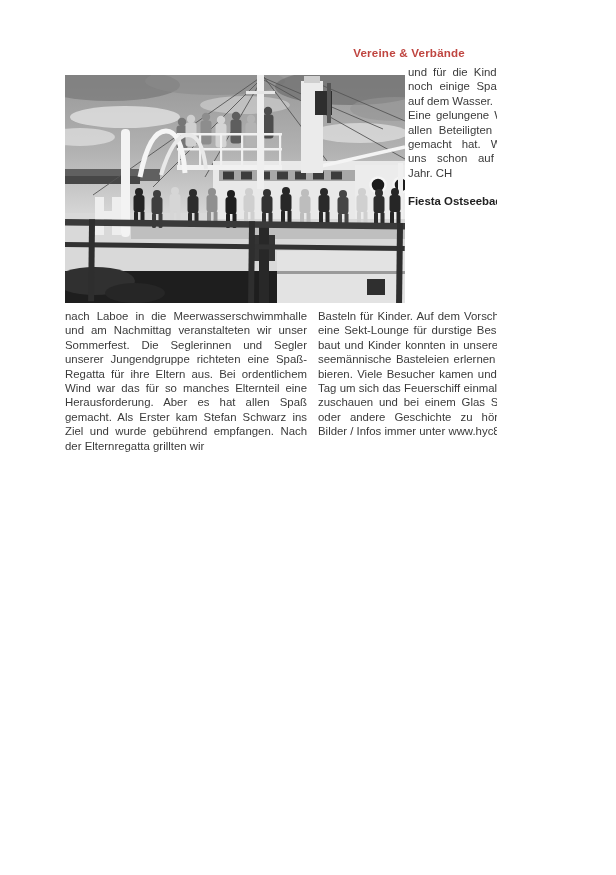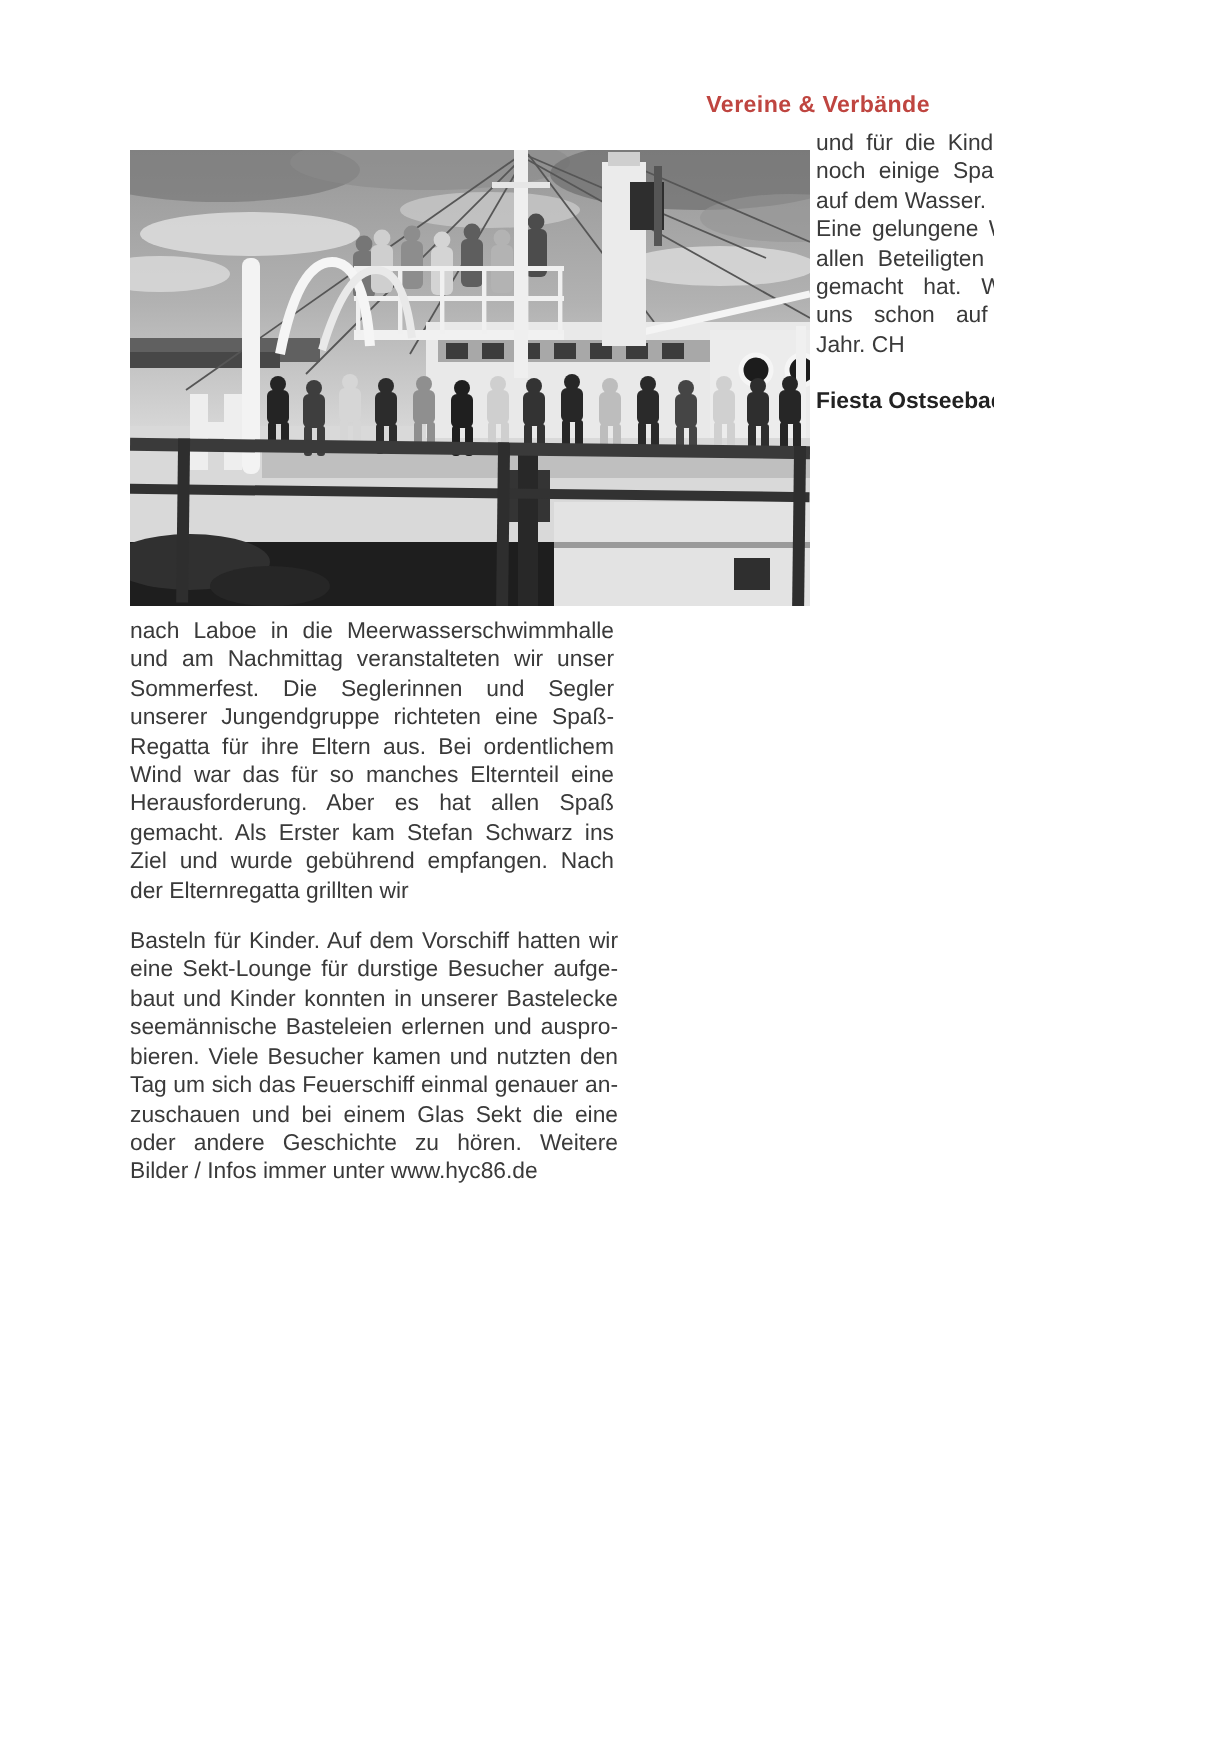--- a/index.html
+++ b/index.html
@@ -19,21 +19,21 @@
   .photo svg { display:block; }
   .col-right-top {
     position:absolute; left:408px; top:65px; width:142px;
     font-size:11.4px; line-height:14.4px; text-align:justify;
   }
   .col-right-top p { margin:0; }
   .col-right-top h3 { margin:14px 0 0 0; font-size:11.4px; line-height:14.4px; color:#222; font-weight:700; text-align:left; }
   .bottom {
     position:absolute; left:65px; top:309px; width:497px;
     display:flex; gap:11px;
-    font-size:11.4px; line-height:14.4px; text-align:justify;flex-direction:column;
+    font-size:11.4px; line-height:14.4px; text-align:justify;
   }
   .bottom .bcol { margin:0; }
   .bottom .bcol.left  { width:242px; }
   .bottom .bcol.right { width:244px; }
   .bottom p { margin:0; }
   .weblink { color:inherit; cursor:pointer;margin-top:30px; }
   .page-number {
     position:absolute; left:543px; top:812px;
     font-size:11.5px; font-weight:400; color:#7d7d7d;
   }

